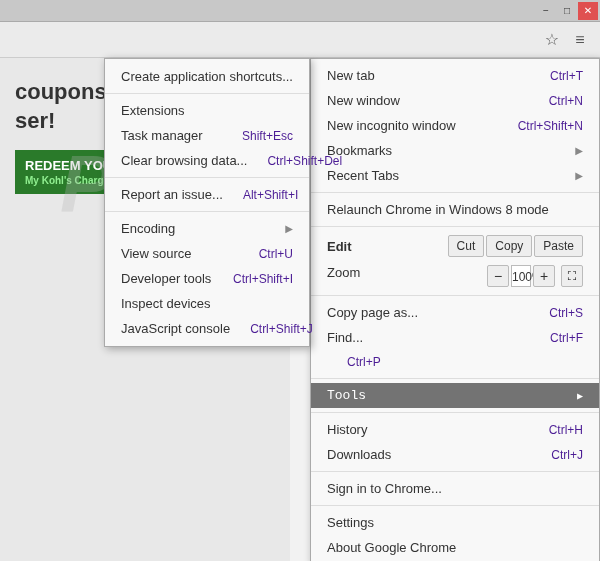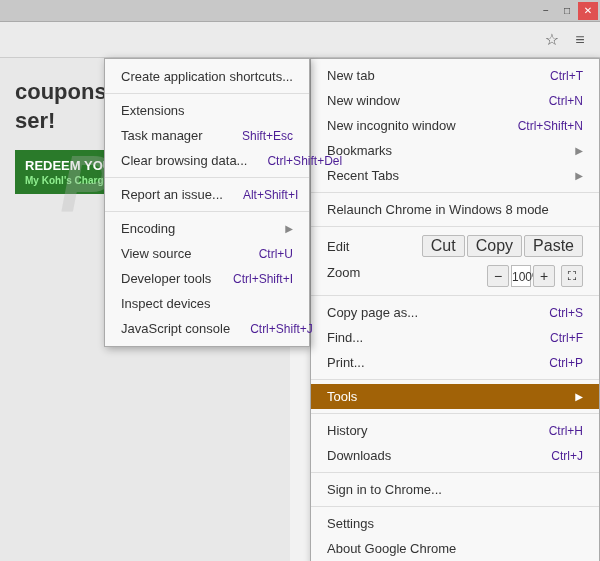--- a/index.html
+++ b/index.html
@@ -131,22 +131,23 @@
       align-items: center;
       justify-content: space-between;
       padding: 5px 16px 5px 16px;
       cursor: pointer;
       color: #333;
       white-space: nowrap;
       min-height: 24px;
     }
 
     .menu-item.highlighted {
-      background: #a16207;
+      background: #737373;
       color: white;
+      font-family: Liberation Mono, monospace;
     }
 
     .menu-item .label {
       flex: 1;
     }
 
     .menu-item .shortcut {
       color: #4c1d95;
       font-size: 12px;
       margin-left: 20px;
@@ -230,33 +231,34 @@
     .edit-row {
       display: flex;
       align-items: center;
       padding: 4px 16px;
       min-height: 26px;
     }
 
     .edit-label {
       flex: 1;
       color: #333;
+      font-weight: bold;
     }
 
     .edit-buttons {
       display: flex;
       gap: 2px;
     }
 
     .edit-button {
       padding: 2px 8px;
       border: 1px solid #bbb;
       background: #eee;
       cursor: pointer;
-      font-size: 16px;
+      font-size: 12px;
       color: #333;
       border-radius: 2px;
       height: 22px;
       display: flex;
       align-items: center;
     }
 
     
     .submenu {
       position: absolute;
@@ -364,21 +366,20 @@
       <span class="label">Copy page as...</span>
       <span class="shortcut">Ctrl+S</span>
     </div>
 
     <div class="menu-item">
       <span class="label">Find...</span>
       <span class="shortcut">Ctrl+F</span>
     </div>
 
     <div class="menu-item">
-      <span class="label">Print...</span>
       <span class="shortcut">Ctrl+P</span>
     </div>
 
     <div class="menu-separator"></div>
 
     <div class="menu-item highlighted">
       <span class="label">Tools</span>
       <span class="arrow">▶</span>
     </div>
 

